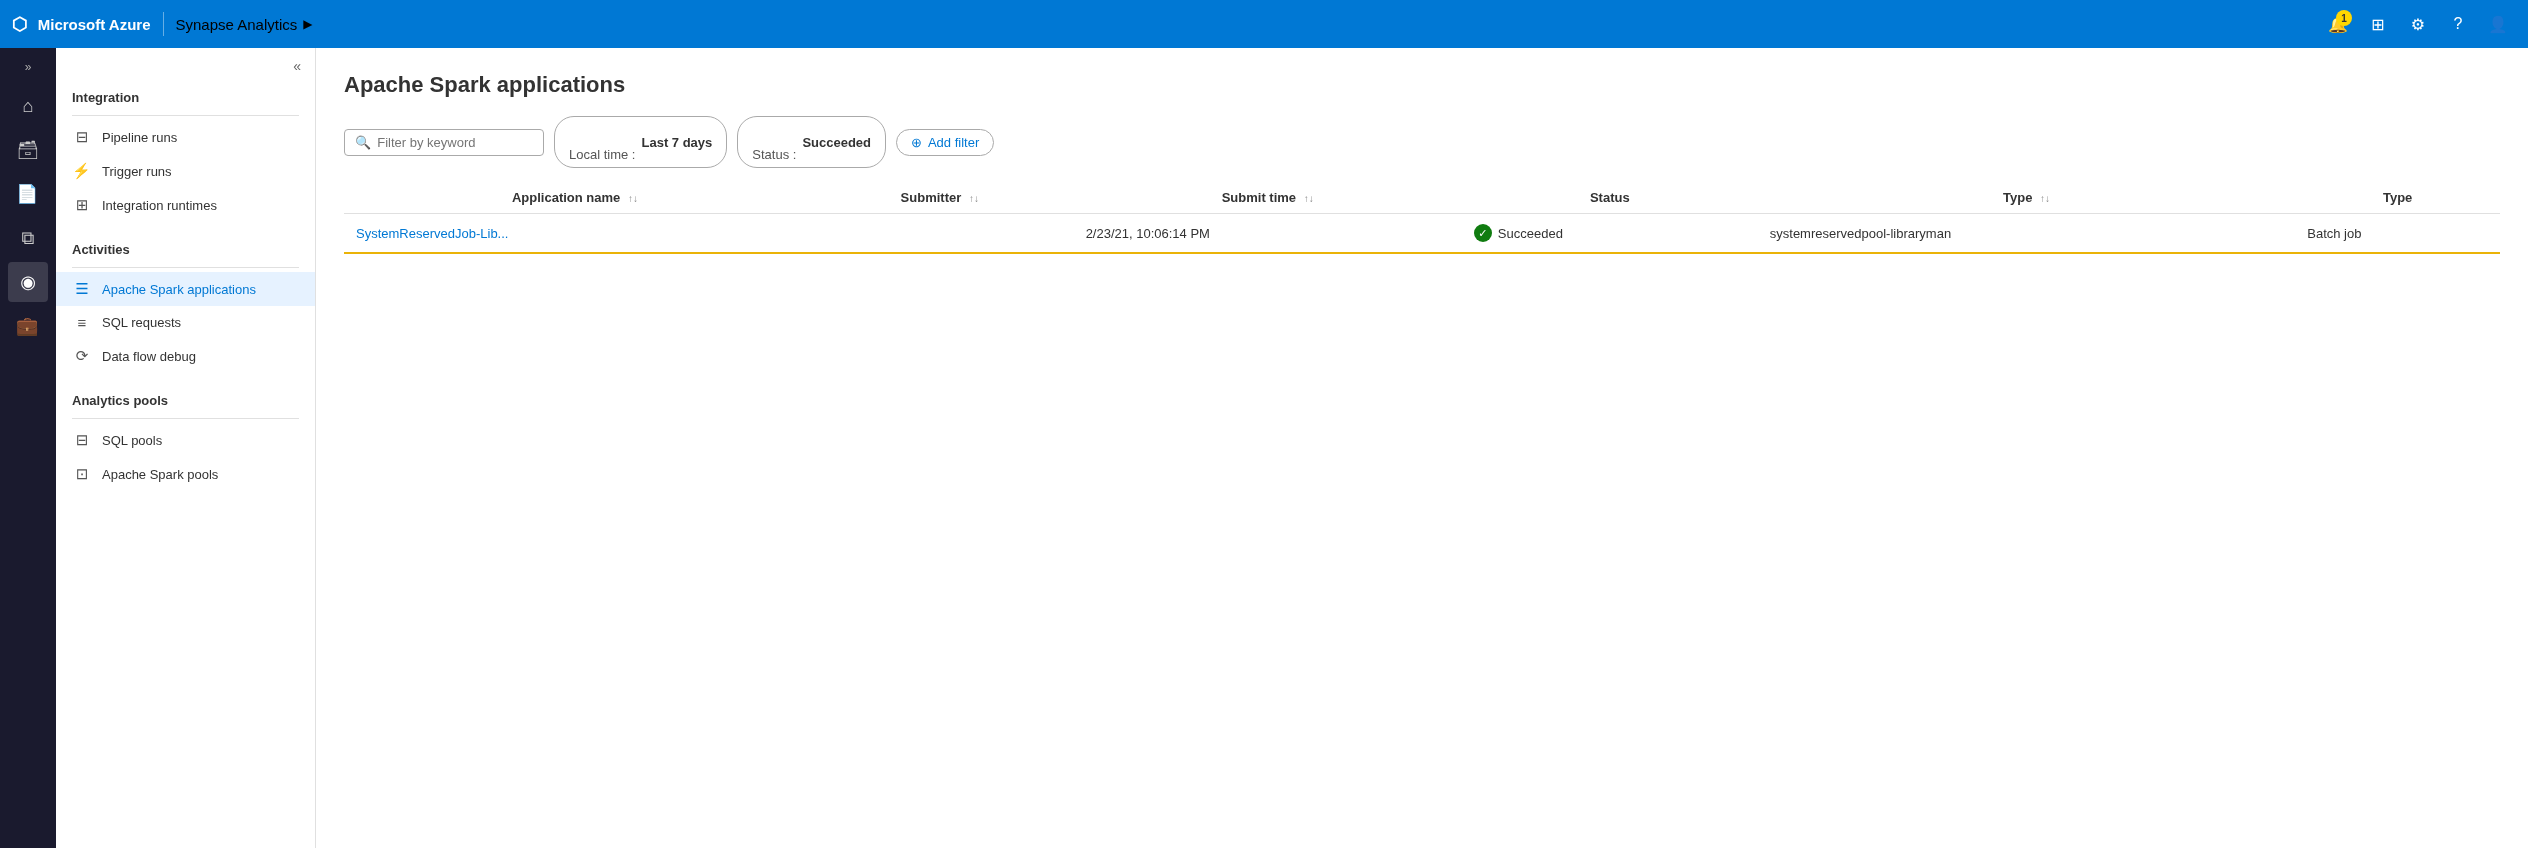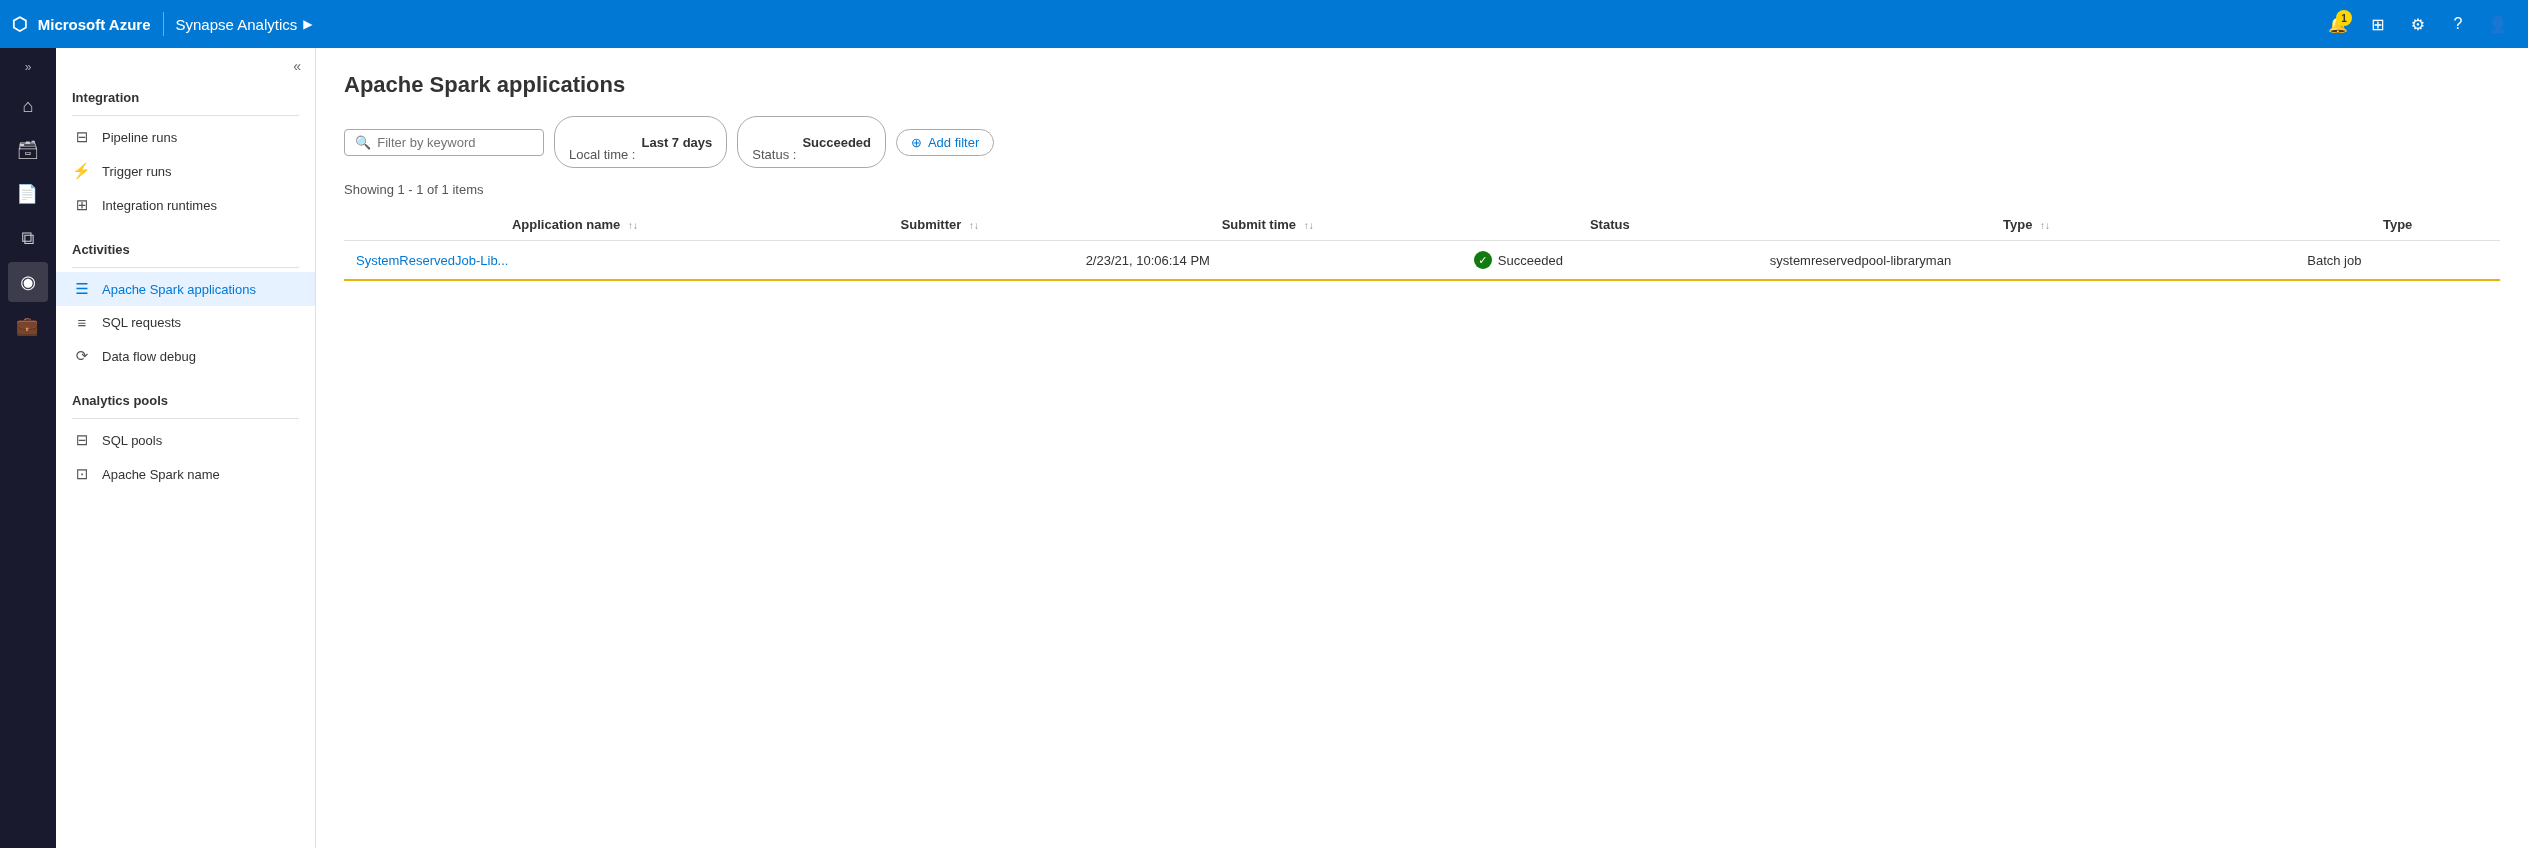--- a/index.html
+++ b/index.html
@@ -26,21 +26,21 @@
       white-space: nowrap;
     }
     .top-nav-divider {
       width: 1px;
       height: 24px;
       background: rgba(255,255,255,0.4);
       margin: 0 12px;
     }
     .top-nav-service {
       font-size: 15px;
-      color: #ffffff;
+      color: #000000;
       display: flex;
       align-items: center;
       gap: 6px;
     }
     .top-nav-spacer { flex: 1; }
     .top-nav-icons {
       display: flex;
       align-items: center;
       gap: 4px;
     }
@@ -400,21 +400,21 @@
     </div>
 
     <div class="sidebar-section-title" style="margin-top:10px;">Analytics pools</div>
     <div class="sidebar-divider"></div>
     <div class="sidebar-item">
       <span class="sidebar-icon">⊟</span>
       <span>SQL pools</span>
     </div>
     <div class="sidebar-item">
       <span class="sidebar-icon">⊡</span>
-      <span>Apache Spark name</span>
+      <span>Apache Spark pools</span>
     </div>
   </aside>
 
   <main class="content-area">
     <h1 class="page-title">Apache Spark applications</h1>
 
 
     <div class="filters-row">
       <div class="filter-search">
         <span style="color:#888; font-size:13px;">🔍</span>
@@ -427,23 +427,20 @@
       <div class="filter-pill">
         <span class="pill-label">Status :</span>
         <span class="pill-value">Succeeded</span>
       </div>
       <div class="add-filter-btn">
         <span>⊕</span>
         <span>Add filter</span>
       </div>
     </div>
 
-    <div class="showing-count">
-      <span>Showing 1 - 1 of 1 items</span>
-    </div>
 
     <table class="data-table">
       <thead>
         <tr>
           <th>
             <span>Application name</span>
             <span class="sort-icon">↑↓</span>
           </th>
           <th>
             <span>Submitter</span>

